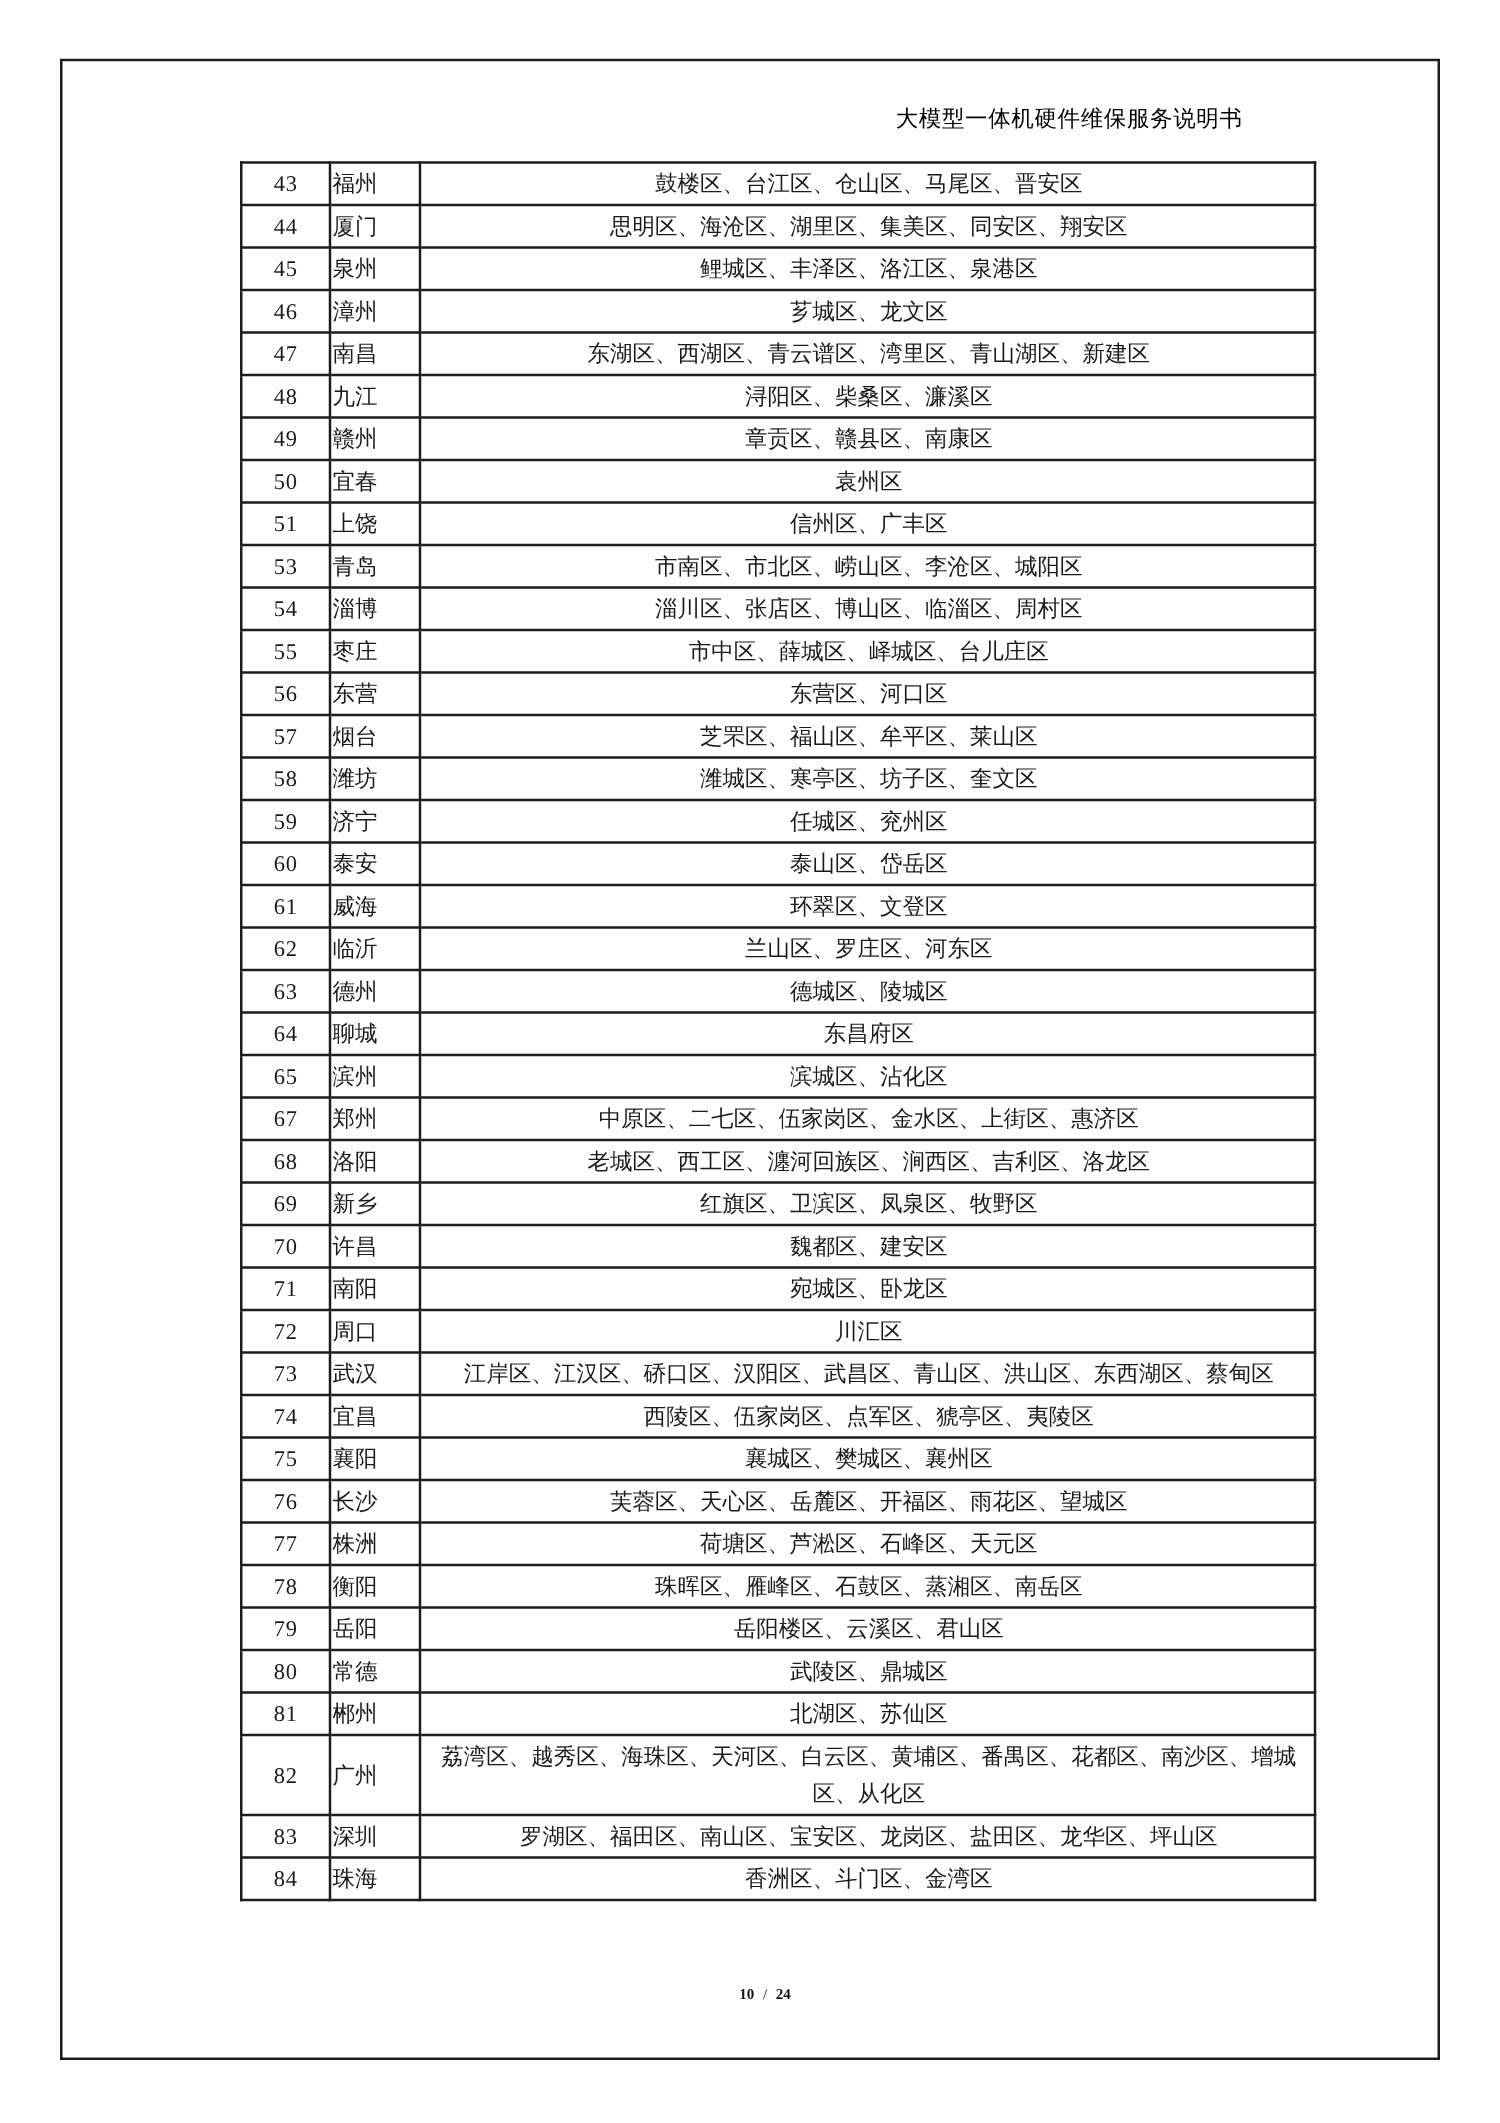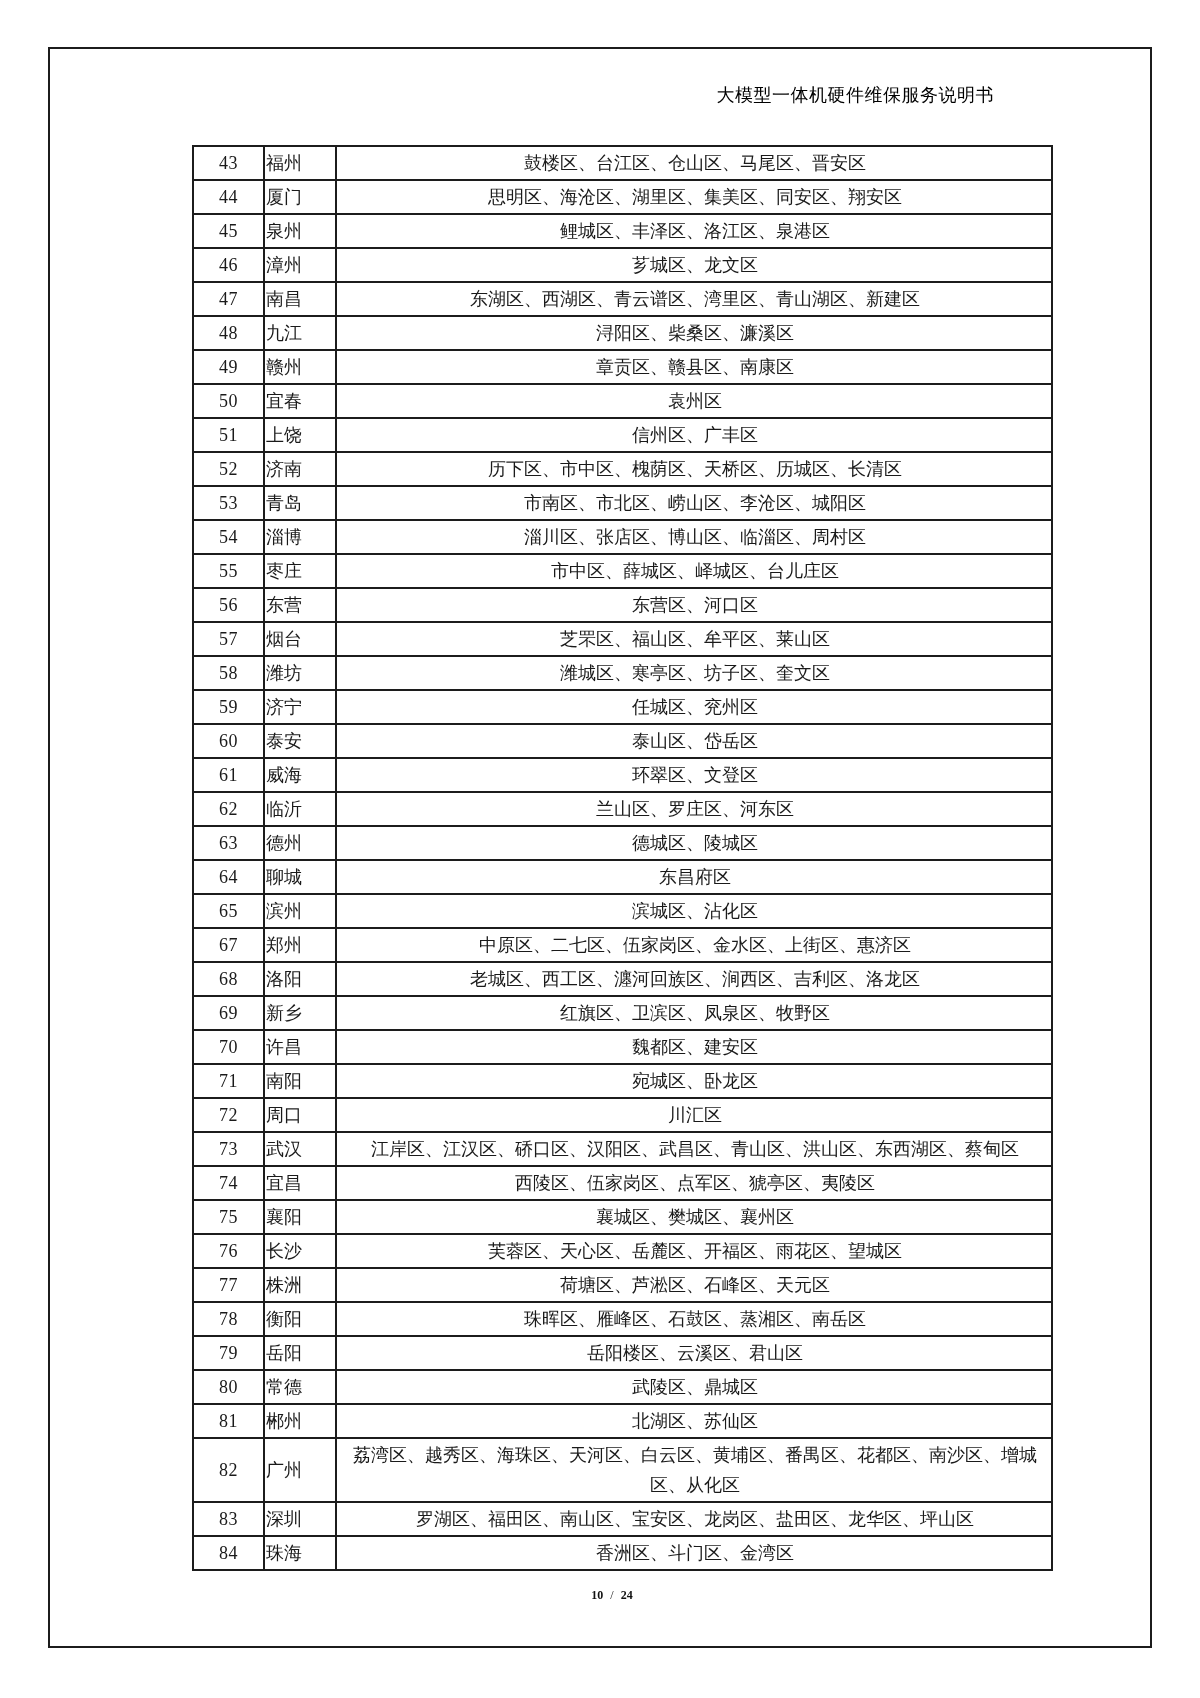--- a/index.html
+++ b/index.html
@@ -30,21 +30,21 @@
     right: 206px;
     font-size: 18px;
     line-height: 22px;
     letter-spacing: 0.5px;
     color: #000000;
     white-space: nowrap;
   }
   table.doc-table {
     position: absolute;
     left: 192px;
-    top: 145px;
+    top: 129px;
     width: 859px;
     border-collapse: collapse;
     table-layout: fixed;
   }
   table.doc-table td {
     border: 2px solid #1c1c1c;
     font-size: 18px;
     line-height: 30px;
     height: 30px;
     vertical-align: middle;
@@ -134,25 +134,20 @@
     <td class="cell-no">50</td>
     <td class="cell-city">宜春</td>
     <td class="cell-districts">袁州区</td>
   </tr>
       <tr>
     <td class="cell-no">51</td>
     <td class="cell-city">上饶</td>
     <td class="cell-districts">信州区、广丰区</td>
   </tr>
       <tr>
-    <td class="cell-no">52</td>
-    <td class="cell-city">济南</td>
-    <td class="cell-districts">历下区、市中区、槐荫区、天桥区、历城区、长清区</td>
-  </tr>
-      <tr>
     <td class="cell-no">53</td>
     <td class="cell-city">青岛</td>
     <td class="cell-districts">市南区、市北区、崂山区、李沧区、城阳区</td>
   </tr>
       <tr>
     <td class="cell-no">54</td>
     <td class="cell-city">淄博</td>
     <td class="cell-districts">淄川区、张店区、博山区、临淄区、周村区</td>
   </tr>
       <tr>

